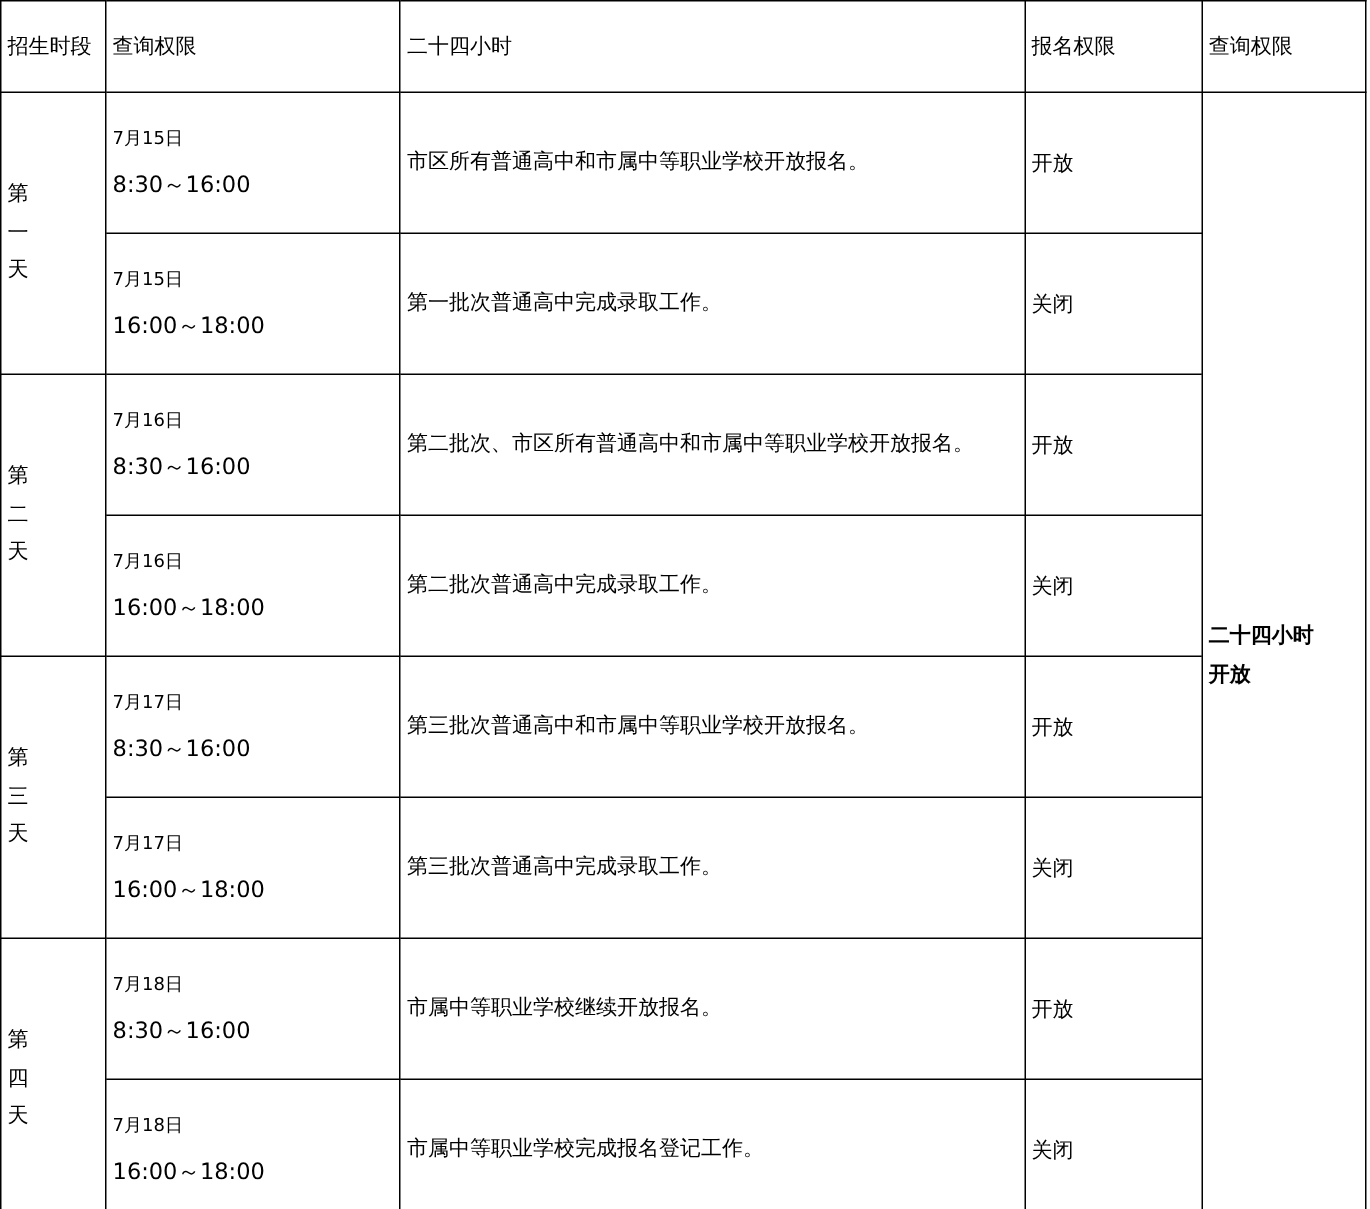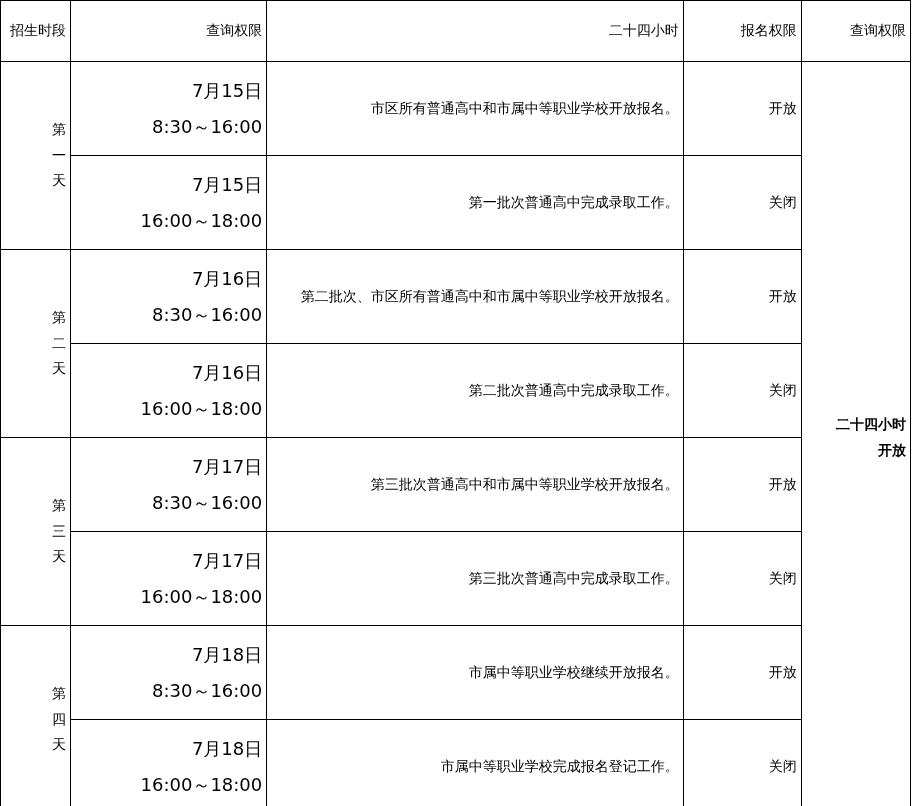--- a/index.html
+++ b/index.html
@@ -16,21 +16,21 @@
   }
   #schedule-table {
     border-collapse: collapse;
     table-layout: fixed;
     width: 911px;
     margin: 0;
   }
   #schedule-table td,
   #schedule-table th {
     border: 1px solid #000000;
-    text-align: right;
+    text-align: left;
     vertical-align: middle;
     font-weight: normal;
     font-size: 14px;
     padding: 2px 4px;
   }
   
   col.c-period   { width: 70px; }
   col.c-time     { width: 196px; }
   col.c-content  { width: 416px; }
   col.c-apply    { width: 118px; }
@@ -46,26 +46,26 @@
     letter-spacing: 0;
   }
   .period-cell .vchar {
     display: block;
   }
   .time-cell {
     line-height: 1.2;
     padding: 10px 4px;
   }
   .time-cell .date {
-    font-size: 18px;
+    font-size: 12px;
     display: block;
     margin-bottom: 14px;
   }
   .time-cell .range {
-    font-size: 18px;
+    font-size: 15px;
     display: block;
   }
   .content-cell {
     text-align: left;
     padding-left: 6px;
     padding-right: 6px;
     font-size: 14px;
     line-height: 1.6;
   }
   .apply-cell {

